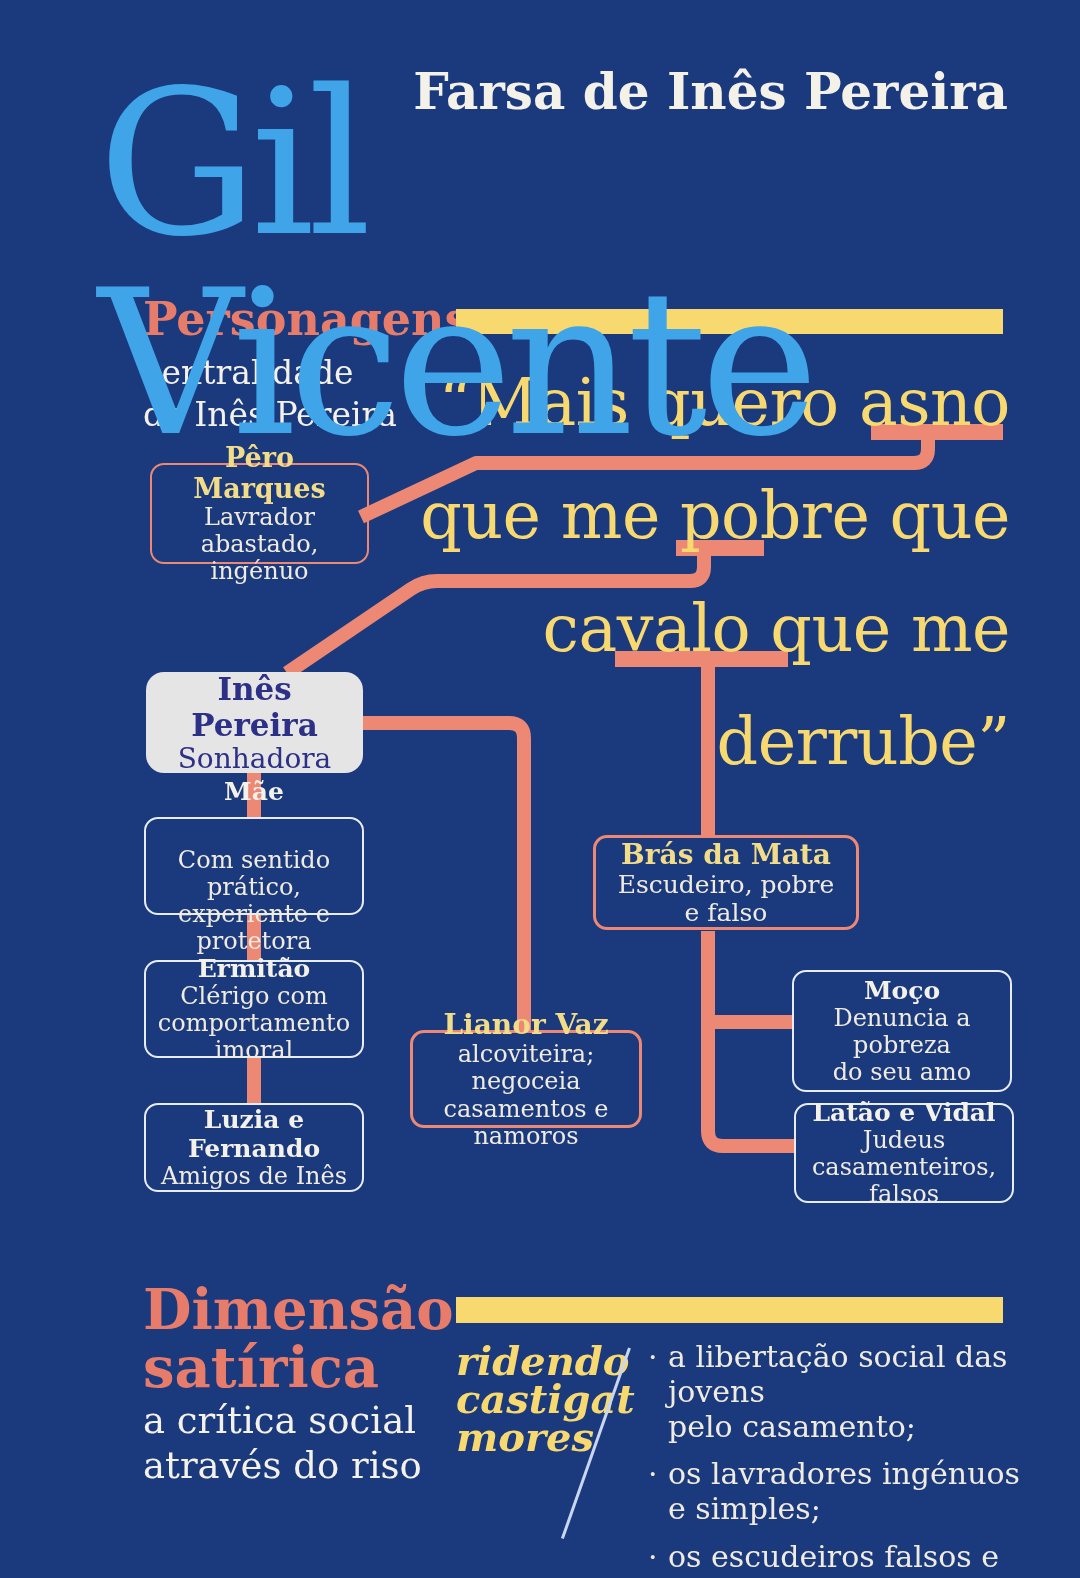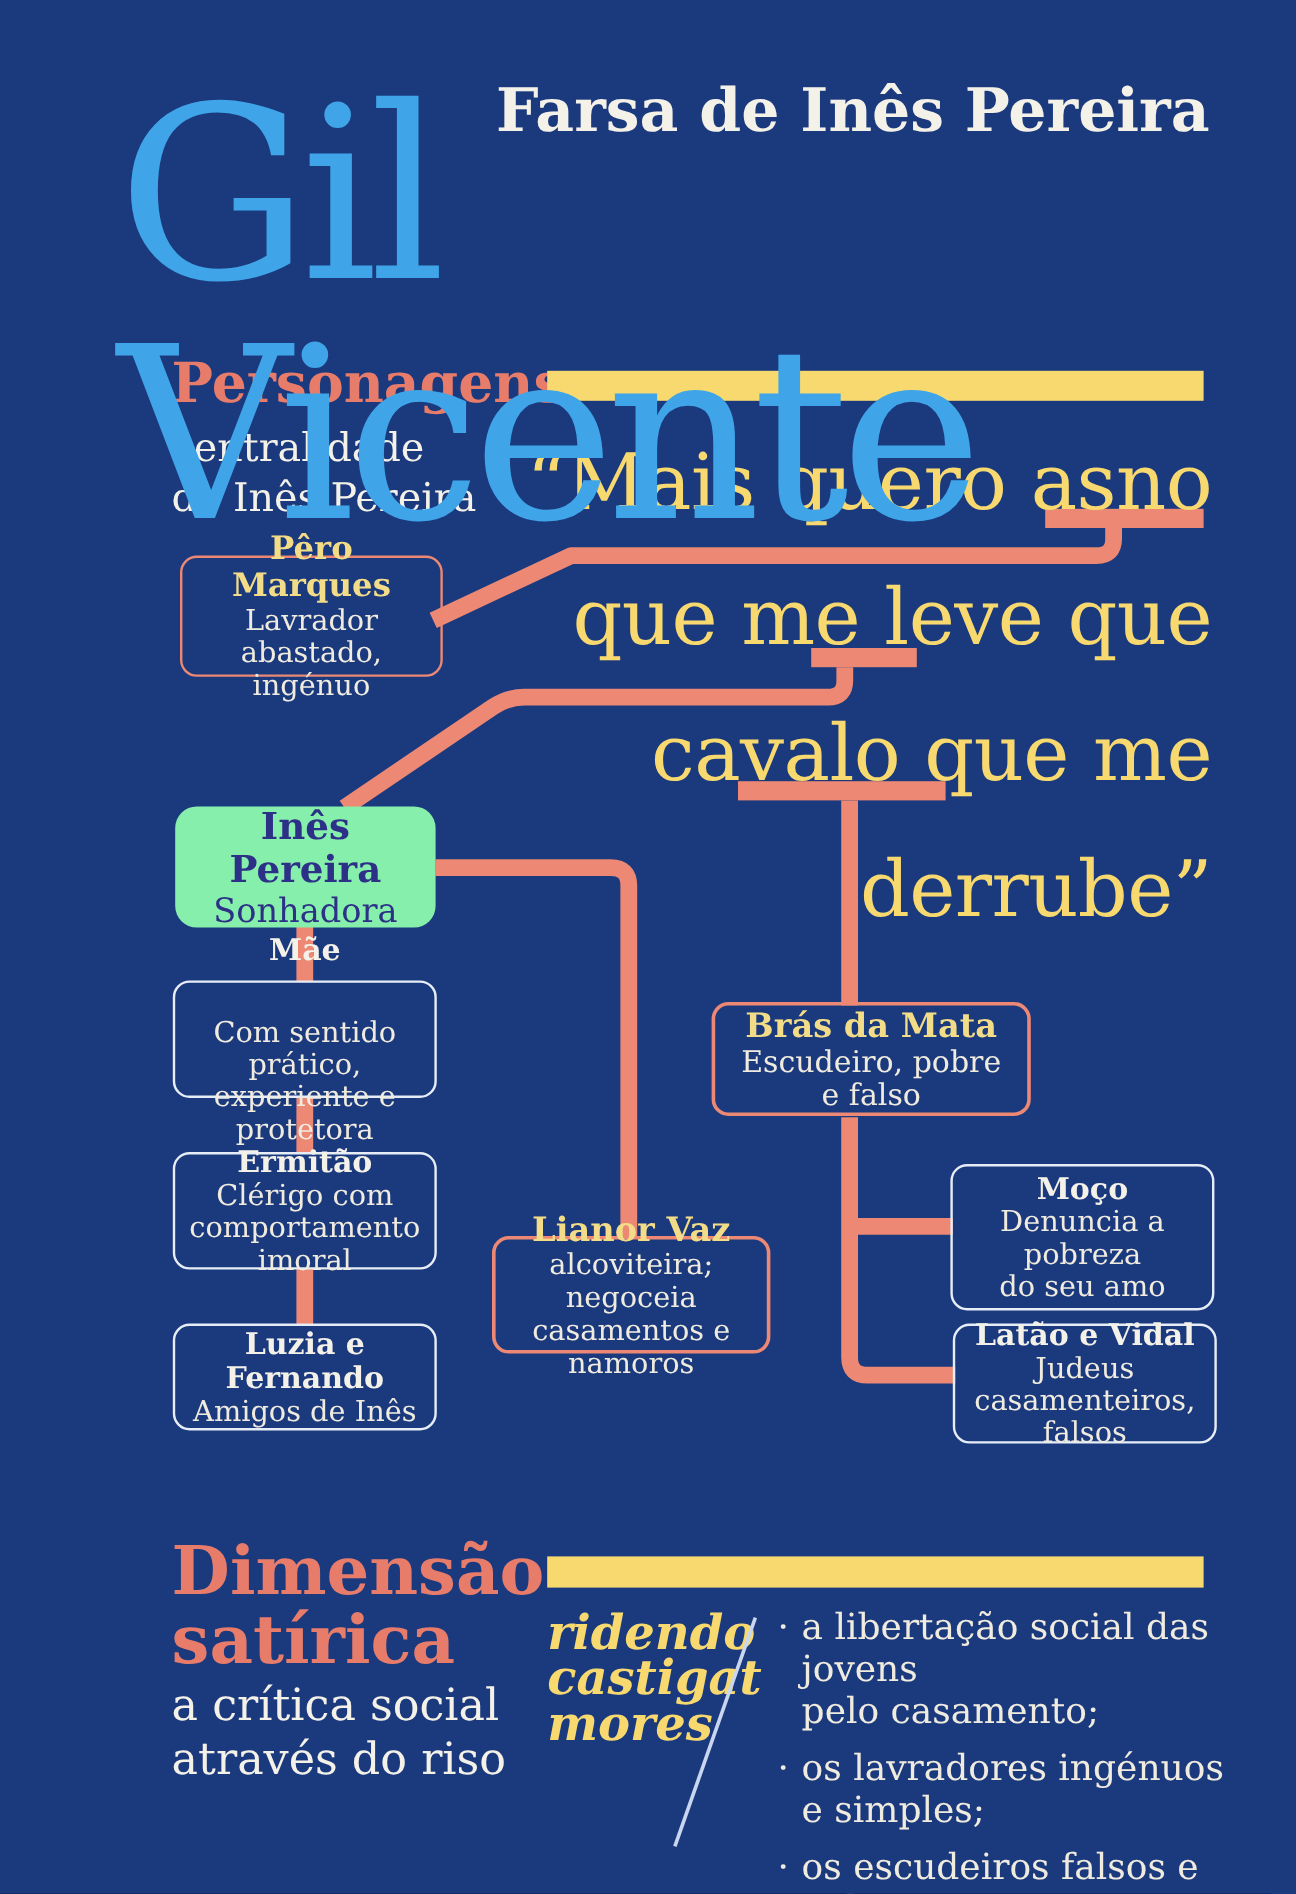--- a/index.html
+++ b/index.html
@@ -66,21 +66,21 @@
   .border-light{border:2px solid #E7EDF6;align-items:center;}
   .border-coral{border:3px solid #EC8873;}
   .title-yellow{color:#F3DC87;}
   .title-white{color:#F4F1E9;}
   .text-white{color:#F0EBDF;}
 
   #box-pero{left:150px;top:463px;width:219px;height:101px;border:2.5px solid #EC8873;}
   #box-pero .name{font-size:27px;}
   #box-pero .desc{font-size:24px;}
 
-  #box-ines{left:146px;top:672px;width:217px;height:101px;background:#86efac;border-radius:18px;align-items:center;}
+  #box-ines{left:146px;top:672px;width:217px;height:101px;background:#e5e5e5;border-radius:18px;align-items:center;}
   #box-ines .name{font-size:31px;color:#2D3087;}
   #box-ines .desc{font-size:28px;color:#2D3087;}
 
   #box-mae{left:144px;top:817px;width:220px;height:98px;}
   #box-mae .name{font-size:25px;}
   #box-mae .desc{font-size:24px;margin-top:41px;}
 
   #box-ermitao{left:144px;top:960px;width:220px;height:98px;}
   #box-ermitao .name{font-size:25px;}
   #box-ermitao .desc{font-size:24px;}
@@ -157,21 +157,21 @@
   <div id="main-title" class="abs">Gil Vicente</div>
   <div id="sub-title" class="abs">Farsa de Inês Pereira</div>
 
   <div id="personagens-heading" class="abs section-heading">Personagens</div>
   <div id="yellow-bar-top" class="abs yellow-bar"></div>
   <div id="personagens-sub" class="abs pre">centralidade
 de Inês Pereira</div>
 
   <div id="quote" class="abs">
     <div>“Mais quero asno</div>
-    <div>que me leve que</div>
+    <div>que me pobre que</div>
     <div>cavalo que me</div>
     <div>derrube”</div>
   </div>
 
   <div id="box-pero" class="abs char-box">
     <div class="name title-yellow">Pêro Marques</div>
     <div class="desc pre text-white">Lavrador abastado,
 ingénuo</div>
   </div>
 

